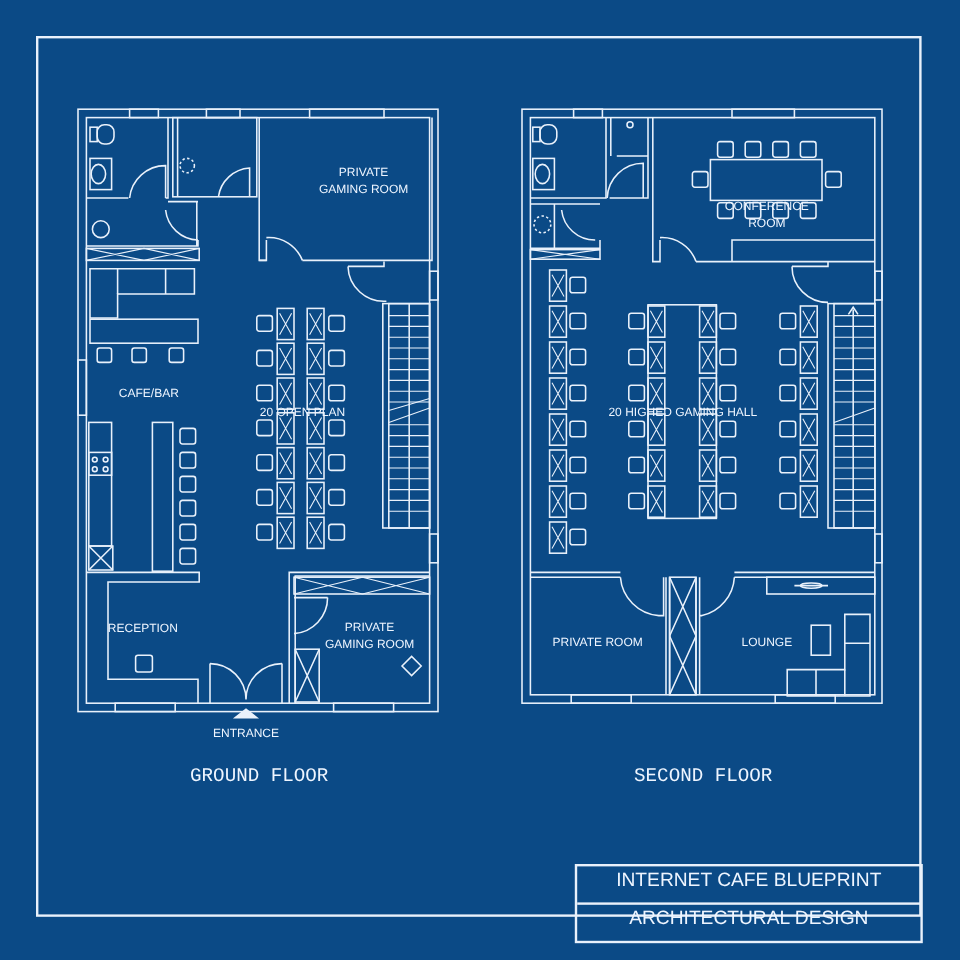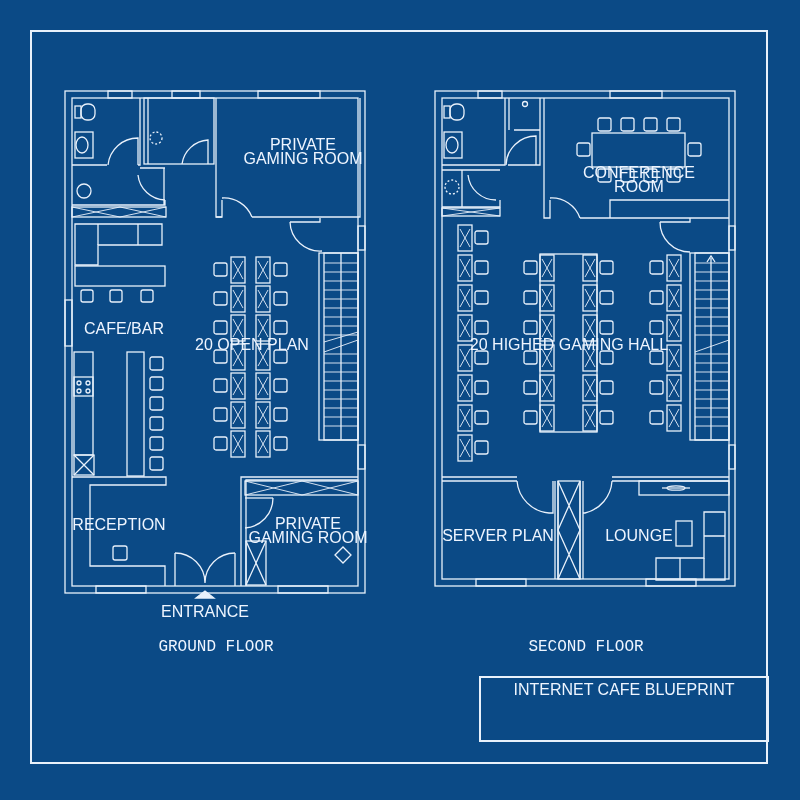--- a/index.html
+++ b/index.html
@@ -1,22 +1,22 @@
 <!DOCTYPE html>
 <html><head>
 <meta charset="utf-8">
 <style>
   html,body{margin:0;padding:0;}
   body{width:800px;height:800px;background:#0b4a86;overflow:hidden;position:relative;font-family:"Liberation Sans","DejaVu Sans",sans-serif;}
   .frame{position:absolute;left:30px;top:30px;width:738px;height:734px;border:2px solid #e9f1fb;box-sizing:border-box;}
   svg.plan{position:absolute;left:0;top:0;}
   .lbl{position:absolute;color:#eef5ff;text-align:center;white-space:nowrap;transform:translateX(-50%);font-stretch:condensed;}
-  .room{font-size:16px;line-height:14px;letter-spacing:0;}
+  .room{font-size:10px;line-height:14px;letter-spacing:0;}
   .floor{font-size:16px;font-family:Liberation Mono, monospace;}
-  .tb{position:absolute;left:479px;top:676px;width:290px;height:66px;border:2px solid #e9f1fb;box-sizing:border-box;display:flex;flex-direction:column;}
+  .tb{position:absolute;left:479px;top:720px;width:290px;height:66px;border:2px solid #e9f1fb;box-sizing:border-box;display:flex;flex-direction:column;}
   .tb div{flex:1;border-bottom:2px solid #e9f1fb;color:#eef5ff;text-align:center;font-size:16px;line-height:24px;}
   .tb div:last-child{border-bottom:none;}
 </style>
 </head>
 <body>
 
 <div class="frame"></div>
 
 <svg class="plan" width="800" height="800" viewBox="0 0 800 800" fill="none" stroke="#e9f1fb" stroke-width="1.3">
   <defs>
@@ -289,19 +289,20 @@
   <div>GAMING ROOM</div>
 </div>
 <div class="lbl room" style="left:205px;top:605px;">ENTRANCE</div>
 <div class="lbl floor" style="left:216px;top:638px;">GROUND FLOOR</div>
 
 <div class="lbl room" style="left:639px;top:137px;margin-top:29px;">
   <div>CONFERENCE</div>
   <div>ROOM</div>
 </div>
 <div class="lbl room" style="left:569px;top:338px;">20 HIGHED GAMING HALL</div>
-<div class="lbl room" style="left:498px;top:529px;">SERVER PLAN</div>
+<div class="lbl room" style="left:498px;top:529px;">PRIVATE ROOM</div>
 <div class="lbl room" style="left:639px;top:529px;">LOUNGE</div>
 <div class="lbl floor" style="left:586px;top:638px;">SECOND FLOOR</div>
 
 <div class="tb">
   <div>INTERNET CAFE BLUEPRINT</div>
+  <div>ARCHITECTURAL DESIGN</div>
 </div>
 
 </body></html>

